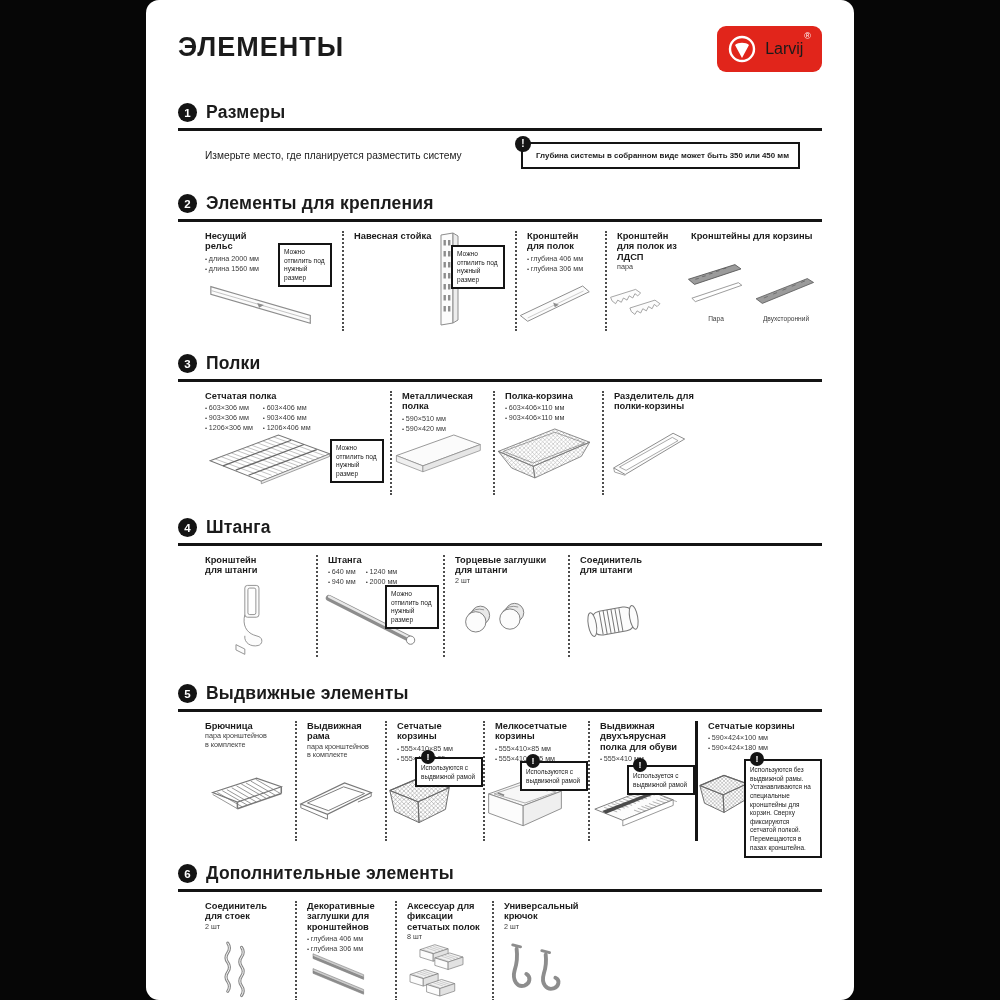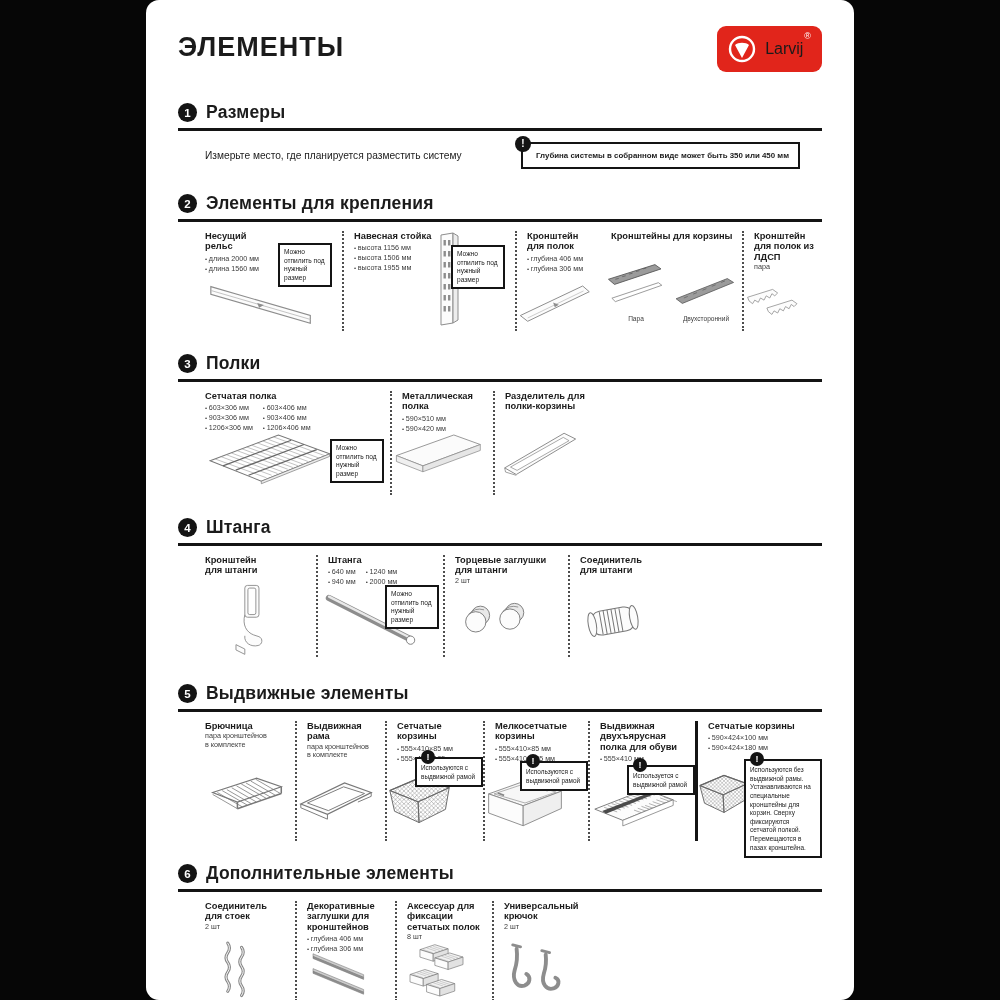--- a/index.html
+++ b/index.html
@@ -84,25 +84,20 @@
         <div class="cut" style="right:10px;top:12px">Можно отпилить под нужный размер</div>
         <svg class="art" style="left:0;top:44px" width="115" height="56" viewBox="0 0 115 58">
           <polygon points="4,12 107,42 107,50 4,20" fill="#fcfcfc" stroke="#8d8d8d" stroke-width="1.2"></polygon>
           <line x1="4" y1="16" x2="107" y2="46" stroke="#c2c2c2" stroke-width="1"></line>
           <path d="M52,29 l7,2 -5,3 z" fill="#8d8d8d"></path>
         </svg>
       </div>
 
       <div class="col sep" style="width:173px">
         <div class="nm" style="max-width:78px">Навесная стойка</div>
-        <div class="specs">
-            <span class="spec">высота 1156 мм</span>
-            <span class="spec">высота 1506 мм</span>
-            <span class="spec">высота 1955 мм</span>
-          </div>
         <div class="cut" style="right:10px;top:14px">Можно отпилить под нужный размер</div>
         <svg class="art" style="left:88px;top:0" width="30" height="98" viewBox="0 0 30 96">
           <polygon points="9,3 21,1 21,91 9,93" fill="#fcfcfc" stroke="#8d8d8d"></polygon>
           <polygon points="21,1 26,4 26,88 21,91" fill="#ededed" stroke="#8d8d8d"></polygon>
           <g fill="#8d8d8d">
             <rect x="11.5" y="8" width="2.4" height="5.5"></rect>
               <rect x="16" y="8" width="2.4" height="5.5"></rect>
             <rect x="11.5" y="19" width="2.4" height="5.5"></rect>
               <rect x="16" y="19" width="2.4" height="5.5"></rect>
             <rect x="11.5" y="30" width="2.4" height="5.5"></rect>
@@ -125,50 +120,50 @@
             <span class="spec">глубина 406 мм</span>
             <span class="spec">глубина 306 мм</span>
           </div>
         <svg class="art" style="left:0;top:46px" width="78" height="50" viewBox="0 0 95 55">
           <polygon points="4,44 80,8 88,15 13,51" fill="#fcfcfc" stroke="#8d8d8d" stroke-width="1.2"></polygon>
           <line x1="13" y1="47" x2="81" y2="14" stroke="#c2c2c2"></line>
           <path d="M44,28 l7,3 -5,3 z" fill="#8d8d8d"></path>
         </svg>
       </div>
 
+      <div class="col sep" style="width:80px">
+        <div class="nm" style="max-width:62px">Кронштейн для полок из ЛДСП</div>
+        <div class="sub">пара</div>
+        <svg class="art" style="left:0;top:48px" width="68" height="48" viewBox="0 0 95 64">
+          <g fill="#fcfcfc" stroke="#8d8d8d" stroke-width="1.1">
+            <path d="M5,24 L40,13 L47,18 L43,22 L39,19 L36,25 L31,22 L28,28 L23,25 L20,31 L15,28 L12,33 L7,29 Z"></path>
+            <path transform="translate(27,15)" d="M5,24 L40,13 L47,18 L43,22 L39,19 L36,25 L31,22 L28,28 L23,25 L20,31 L15,28 L12,33 L7,29 Z"></path>
+          </g>
+        </svg>
+      </div>
+
       <div class="col" style="width:137px;padding-left:6px">
         <div class="nm">Кронштейны для корзины</div>
         <div class="figwrap">
           <div class="fig">
             <svg width="62" height="52" viewBox="0 0 72 58">
               <polygon points="4,20 58,3 65,8 11,26" fill="#9b9b9b" stroke="#555" stroke-width="1"></polygon>
               <path d="M12,20 l4,-1 M20,17 l4,-1 M28,14 l4,-1 M36,11 l4,-1 M44,8 l4,-1" stroke="#555" stroke-width=".8"></path>
               <polygon points="8,42 62,24 66,27 12,46" fill="none" stroke="#8d8d8d"></polygon>
             </svg>
             <div class="figcap">Пара</div>
           </div>
           <div class="fig">
             <svg width="66" height="44" viewBox="0 0 85 52">
               <polygon points="4,36 70,10 78,15 12,42" fill="#9b9b9b" stroke="#555" stroke-width="1"></polygon>
               <path d="M14,35 l5,-2 M26,30 l5,-2 M38,25 l5,-2 M50,20 l5,-2 M62,15 l5,-2" stroke="#555" stroke-width=".8"></path>
             </svg>
             <div class="figcap">Двухсторонний</div>
           </div>
         </div>
-      </div>
-
-      <div class="col sep" style="width:80px">
-        <div class="nm" style="max-width:62px">Кронштейн для полок из ЛДСП</div>
-        <div class="sub">пара</div>
-        <svg class="art" style="left:0;top:48px" width="68" height="48" viewBox="0 0 95 64">
-          <g fill="#fcfcfc" stroke="#8d8d8d" stroke-width="1.1">
-            <path d="M5,24 L40,13 L47,18 L43,22 L39,19 L36,25 L31,22 L28,28 L23,25 L20,31 L15,28 L12,33 L7,29 Z"></path>
-            <path transform="translate(27,15)" d="M5,24 L40,13 L47,18 L43,22 L39,19 L36,25 L31,22 L28,28 L23,25 L20,31 L15,28 L12,33 L7,29 Z"></path>
-          </g>
-        </svg>
       </div>
     </div>
   </div>
 
   <div class="section">
     <div class="shead">
       <div class="num">3</div>
       <div class="sec-title">Полки</div>
     </div>
     <div class="rule"></div>
@@ -203,20 +198,38 @@
             <span class="spec">590×510 мм</span>
             <span class="spec">590×420 мм</span>
           </div>
         <svg class="art" style="left:0;top:38px" width="92" height="62" viewBox="0 0 125 80">
           <polygon points="6,34 84,6 120,19 42,48" fill="#fbfbfb" stroke="#8d8d8d" stroke-width="1.2"></polygon>
           <polygon points="6,34 42,48 42,56 6,42" fill="#f0f0f0" stroke="#8d8d8d"></polygon>
           <polygon points="42,48 120,19 120,27 42,56" fill="#e6e6e6" stroke="#8d8d8d"></polygon>
         </svg>
       </div>
 
+      <div class="col sep" style="width:109px">
+        <div class="nm">Полка-корзина</div>
+        <div class="specs">
+            <span class="spec">603×406×110 мм</span>
+            <span class="spec">903×406×110 мм</span>
+          </div>
+        <svg class="art" style="left:0;top:32px" width="98" height="70" viewBox="0 0 118 84">
+          <defs>
+              <pattern id="m1" width="5" height="5" patternUnits="userSpaceOnUse">
+                <path d="M0,5 L5,0 M0,0 L5,5" stroke="#aaa" stroke-width=".6"></path>
+              </pattern>
+            </defs>
+          <polygon points="4,34 72,7 114,23 46,52" fill="url(#m1)" stroke="#777"></polygon>
+          <path d="M4,34 L46,52 L48,66 L20,54 Z" fill="url(#m1)" stroke="#777"></path>
+          <path d="M46,52 L114,23 L104,40 L48,66 Z" fill="url(#m1)" stroke="#777"></path>
+          <polygon points="10,34 72,11 108,24 46,48" fill="none" stroke="#777" stroke-width=".8"></polygon>
+        </svg>
+      </div>
 
       <div class="col sep" style="width:98px">
         <div class="nm" style="max-width:85px">Разделитель для полки-корзины</div>
         <svg class="art" style="left:4px;top:34px" width="84" height="66" viewBox="0 0 100 80">
           <polygon points="6,52 78,10 92,17 20,60" fill="#fcfcfc" stroke="#8d8d8d" stroke-width="1.2"></polygon>
           <polygon points="13,51 77,15 84,19 21,55" fill="#ffffff" stroke="#8d8d8d" stroke-width=".9"></polygon>
           <path d="M6,52 l1,5 13,4" stroke="#8d8d8d" fill="none"></path>
         </svg>
       </div>
 

